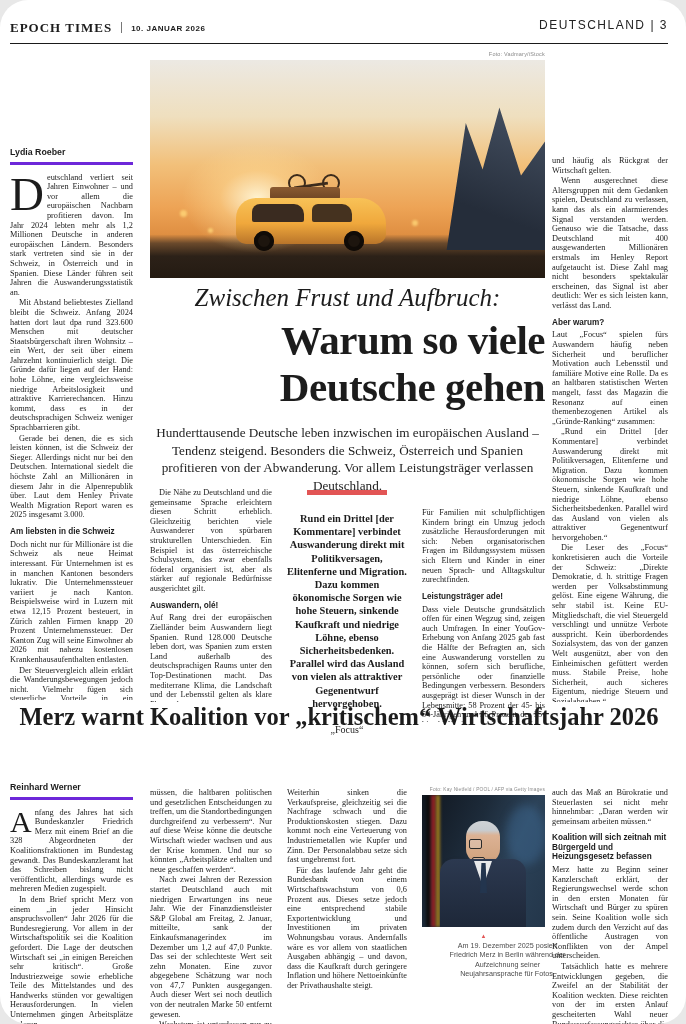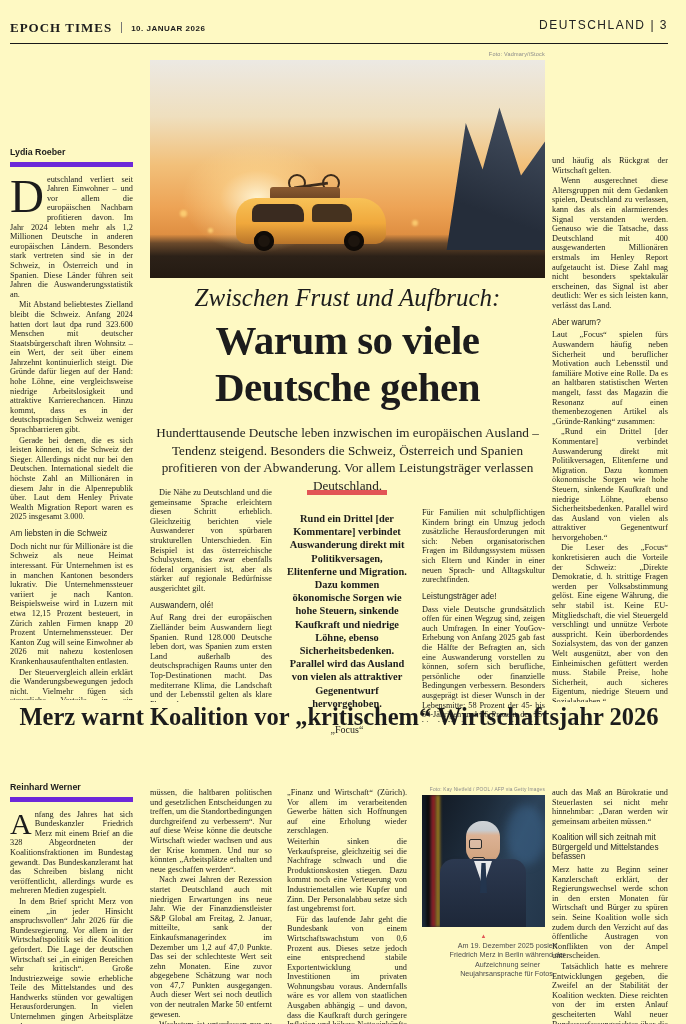--- a/index.html
+++ b/index.html
@@ -1,34 +1,35 @@
 <!DOCTYPE html>
 <html lang="de"><head>
 <meta charset="utf-8">
 <style>
   html,body{margin:0;padding:0;background:#e8e8e8;}
   .page{
     position:relative; width:686px; height:1024px; margin:0 auto;
-    background:#fef9c3; overflow:hidden; color:#1c1c1c;
+    background:#ffffff; overflow:hidden; color:#1c1c1c;
     font-family:"Liberation Serif","DejaVu Serif",serif;
+    border-radius:28px;
   }
   
   .masthead{position:absolute; left:10px; right:18px; top:18px; height:24px;}
   .brand{font-family:"Liberation Serif",serif; font-weight:bold; letter-spacing:1px; font-size:13px; display:inline-block; vertical-align:middle;}
   .mast-div{display:inline-block; width:1px; height:11px; background:#777; margin:0 9px -1px 9px;}
   .mast-date{display:inline-block; font-family:"Liberation Sans",sans-serif; font-weight:bold; font-size:8px; letter-spacing:0.5px; vertical-align:middle;}
   .mast-right{position:absolute; right:0; top:0; font-family:"Liberation Sans",sans-serif; font-size:12px; letter-spacing:1.5px; color:#222;}
   .mast-rule{position:absolute; left:10px; right:18px; top:43px; height:1px; background:#1a1a1a;}
 
   
   .col{position:absolute; overflow:hidden; text-align:justify; font-size:8.3px; line-height:9.6px; hyphens:auto; -webkit-hyphens:auto;}
   .col p{margin:0 0 1px 0;}
   .col p.ind{text-indent:9px;}
-  .col h4{font-family:"Liberation Sans",sans-serif; font-weight:normal; font-size:8.2px; line-height:9.4px; margin:7px 0 3.5px 0; text-align:left;}
-  .byline{font-family:"Liberation Sans",sans-serif; font-weight:bold; font-size:8.8px; border-bottom:5px solid #6d28d9; padding-bottom:4px; margin-bottom:8px; text-align:left;}
+  .col h4{font-family:"Liberation Sans",sans-serif; font-weight:bold; font-size:8.2px; line-height:9.4px; margin:7px 0 3.5px 0; text-align:left;}
+  .byline{font-family:"Liberation Sans",sans-serif; font-weight:bold; font-size:8.8px; border-bottom:3px solid #6d28d9; padding-bottom:4px; margin-bottom:8px; text-align:left;}
   .dropcap{float:left; font-family:"Liberation Serif",serif; font-weight:normal; font-size:47px; line-height:38px; padding:2px 3px 0 0;}
   .dropcap.small{font-size:30px; line-height:25px; padding-top:1px;}
 
   
   .photo1{position:absolute; left:150px; top:60px; width:395px; height:218px; overflow:hidden;
     background:linear-gradient(#ece9e3 0%, #efdfbe 26%, #f2c07a 48%, #eda355 68%, #df8f42 80%, #6b4a2c 84%, #2c2118 90%, #241b12 100%);}
   .credit{position:absolute; font-family:"Liberation Sans",sans-serif; font-size:5.5px; color:#8a8a8a; letter-spacing:0.2px;}
   .credit.top{left:150px; top:51px; width:395px; text-align:right;}
   .sun{position:absolute; left:8%; top:38%; width:150px; height:110px; border-radius:50%;
     background:radial-gradient(closest-side, rgba(255,246,214,.95), rgba(255,220,150,.45), rgba(255,220,150,0)); }
@@ -41,21 +42,21 @@
   .car-win{position:absolute; left:16px; bottom:22px; width:52px; height:18px; border-radius:8px 10px 2px 2px; background:#3a2b20;}
   .car-win2{position:absolute; left:76px; bottom:22px; width:40px; height:18px; border-radius:6px 10px 2px 2px; background:#45321f;}
   .wheel{position:absolute; bottom:-7px; width:20px; height:20px; border-radius:50%; background:#1d150e; box-shadow:inset 0 0 0 4px #100b07;}
   .cargo{position:absolute; left:34px; bottom:44px; width:70px; height:13px; border-radius:3px; background:linear-gradient(#8a5a31,#6e4524);}
   .bike-wheel{position:absolute; bottom:52px; width:14px; height:14px; border-radius:50%; border:2px solid #3c2b1c; background:transparent;}
   .bike-bar{position:absolute; left:58px; bottom:58px; width:34px; height:2.5px; background:#3c2b1c; transform:rotate(-8deg);}
 
   
   .hblock{position:absolute; left:150px; top:283px; width:395px; text-align:center;}
   .kicker{font-style:italic; font-size:25px; line-height:30px; margin:0;}
-  .mainhead{font-weight:bold; font-size:41px; line-height:47px; margin:4px 0 0 0; letter-spacing:-0.5px;}
+  .mainhead{font-weight:bold; font-size:41px; line-height:47px; margin:4px 0 0 0; letter-spacing:-0.5px;text-align:right;}
   .standfirst1{font-size:13.2px; line-height:17.5px; margin:13px auto 0 auto; width:394px;}
 
   
   .pullquote{position:absolute; left:287px; top:488px; width:120px; text-align:center;}
   .pq-bar{width:80px; height:5px; margin:2px auto 17px auto;}
   .pq-text{font-weight:bold; font-size:10.4px; line-height:13.2px; margin:0;}
   .pq-src{font-size:10px; margin-top:14px; color:#222;}
 
   
   .a2head{position:absolute; left:10px; top:702px; width:658px; text-align:center; font-weight:bold; font-size:24.5px; line-height:30px; white-space:nowrap;}
@@ -166,21 +167,20 @@
 
   </div>
 
   <div class="col" style="left:150px; top:788px; width:122px; height:236px;">
     <p>müssen, die haltbaren politischen und gesetzlichen Entscheidungen zu treffen, um die Standortbedingungen durchgreifend zu verbessern“. Nur auf diese Weise könne die deutsche Wirtschaft wieder wachsen und aus der Krise kommen. Und nur so könnten „Arbeitsplätze erhalten und neue geschaffen werden“.</p>
     <p class="ind">Nach zwei Jahren der Rezession startet Deutschland auch mit niedrigen Erwartungen ins neue Jahr. Wie der Finanzdienstleister S&amp;P Global am Freitag, 2. Januar, mitteilte, sank der Einkaufsmanagerindex im Dezember um 1,2 auf 47,0 Punkte. Das sei der schlechteste Wert seit zehn Monaten. Eine zuvor abgegebene Schätzung war noch von 47,7 Punkten ausgegangen. Auch dieser Wert sei noch deutlich von der neutralen Marke 50 entfernt gewesen.</p>
     <p class="ind">Wachstum ist unterdessen nur zu erwarten, wenn der Index über 50 liegt. Die Exportaufträge seien bereits den fünften Monat in Folge gefallen, äußerte der Chefvolkswirt der Hamburg Commercial Bank, Cyrus de la Rubia, gegenüber</p>
   </div>
 
   <div class="col" style="left:287px; top:788px; width:120px; height:236px;">
-    <p>„Finanz und Wirtschaft“ (Zürich). Vor allem im verarbeitenden Gewerbe hätten sich Hoffnungen auf eine Erholung wieder zerschlagen.</p>
     <p>Weiterhin sinken die Verkaufspreise, gleichzeitig sei die Nachfrage schwach und die Produktionskosten stiegen. Dazu kommt noch eine Verteuerung von Industriemetallen wie Kupfer und Zinn. Der Personalabbau setze sich fast ungebremst fort.</p>
     <p class="ind">Für das laufende Jahr geht die Bundesbank von einem Wirtschaftswachstum von 0,6 Prozent aus. Dieses setze jedoch eine entsprechend stabile Exportentwicklung und Investitionen im privaten Wohnungsbau voraus. Andernfalls wäre es vor allem von staatlichen Ausgaben abhängig – und davon, dass die Kaufkraft durch geringere Inflation und höhere Nettoeinkünfte der Privathaushalte steigt.</p>
 
   </div>
 
   <div class="credit merz">Foto: Kay Nietfeld / POOL / AFP via Getty Images</div>
   <div class="photo2">
     <div class="flagstripe" style="left:4px; width:5px; background:#0d0d0d;"></div>
     <div class="flagstripe" style="left:9px; width:5px; background:#8c1f24;"></div>
     <div class="flagstripe" style="left:14px; width:4px; background:#9a7a1e;"></div>
@@ -190,18 +190,18 @@
     <div class="glasses"><span></span><span style="margin-left:3px;"></span></div>
     <div class="suit"></div>
     <div class="shirt"></div>
     <div class="tie"></div>
   </div>
   <div class="marker" style="color:#e25555;">▲</div>
   <div class="caption">Am 19. Dezember 2025 posiert Friedrich Merz in Berlin während der Aufzeichnung seiner Neujahrsansprache für Fotos.</div>
 
   <div class="col" style="left:552px; top:788px; width:116px; height:236px;">
     <p>auch das Maß an Bürokratie und Steuerlasten sei nicht mehr hinnehmbar: „Daran werden wir gemeinsam arbeiten müssen.“</p>
-    <h4>Koalition will sich zeitnah mit Bürgergeld und Mittelstandes befassen</h4>
+    <h4>Koalition will sich zeitnah mit Bürgergeld und Heizungsgesetz befassen</h4>
     <p>Merz hatte zu Beginn seiner Kanzlerschaft erklärt, der Regierungswechsel werde schon in den ersten Monaten für Wirtschaft und Bürger zu spüren sein. Seine Koalition wolle sich zudem durch den Verzicht auf das öffentliche Austragen von Konflikten von der Ampel unterscheiden.</p>
     <p class="ind">Tatsächlich hatte es mehrere Entwicklungen gegeben, die Zweifel an der Stabilität der Koalition weckten. Diese reichten von der im ersten Anlauf gescheiterten Wahl neuer Bundesverfassungsrichter über die Wehrpflichtdebatte bis zum Rentenpaket. Dieses drohte an einer Gruppe von Unionsabgeordneten zu scheitern. Im Januar und Februar will sich die Koalition mit Themen wie dem Bürgergeld und dem Heizungsgesetz befassen.</p>
   </div>
 
 </div>
 
 </body></html>

